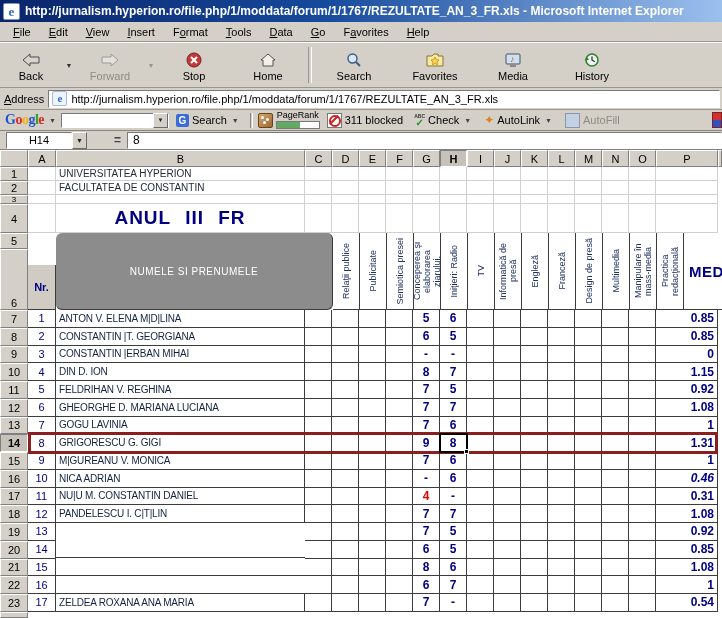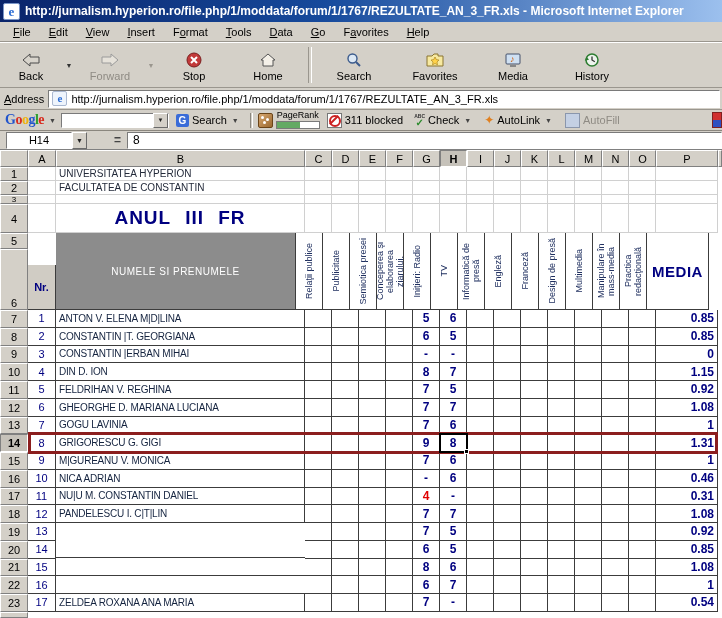--- a/index.html
+++ b/index.html
@@ -393,21 +393,21 @@
         <div class="lcell" style="width: 27px;"></div>
         <div class="lcell" style="width: 62px;"></div>
       </div>
     </div>
   <div class="srow" id="header-block" style="height:77px;">
       <div style="width: 28px; display: flex; flex-direction: column; flex: 0 0 auto;">
         <div class="hdr" style="height: 16px;">5</div>
         <div class="hdr" style="height: 61px; align-items: flex-end;">6</div>
       </div>
       <div class="cell nrhead" style="width: 28px; margin-top: 32px;">Nr.</div>
-      <div class="cell grayhead" style="width: 240px;">NUMELE  SI PRENUMELE</div>
+      <div class="cell grayhead" style="width: 277px; border-radius: 6px;">NUMELE  SI PRENUMELE</div>
       <div class="cell subj" style="width: 27px;">
         <span>Relaţii publice</span>
       </div>
       <div class="cell subj" style="width: 27px;">
         <span>Publicitate</span>
       </div>
       <div class="cell subj" style="width: 27px;">
         <span>Semiotica presei</span>
       </div>
       <div class="cell subj" style="width: 27px;">
@@ -624,21 +624,21 @@
         <div class="cell" style="width: 27px;"></div>
         <div class="cell num" style="width: 27px;">-</div>
         <div class="cell num" style="width: 27px;">6</div>
         <div class="cell" style="width: 27px;"></div>
         <div class="cell" style="width: 27px;"></div>
         <div class="cell" style="width: 27px;"></div>
         <div class="cell" style="width: 27px;"></div>
         <div class="cell" style="width: 27px;"></div>
         <div class="cell" style="width: 27px;"></div>
         <div class="cell" style="width: 27px;"></div>
-        <div class="cell mediacell" style="width: 62px;">0.46</div>
+        <div class="cell mediacell" style="width: 62px; font-style: italic;">0.46</div>
       </div>
       <div class="srow" style="height: 17.76px;">
         <div class="hdr" style="width: 28px;">17</div>
         <div class="cell nrcell" style="width: 28px;">11</div>
         <div class="cell namecell" style="width: 249px;">NU|U M.  CONSTANTIN DANIEL</div>
         <div class="cell" style="width: 27px;"></div>
         <div class="cell" style="width: 27px;"></div>
         <div class="cell" style="width: 27px;"></div>
         <div class="cell" style="width: 27px;"></div>
         <div class="cell num red" style="width: 27px;">4</div>

